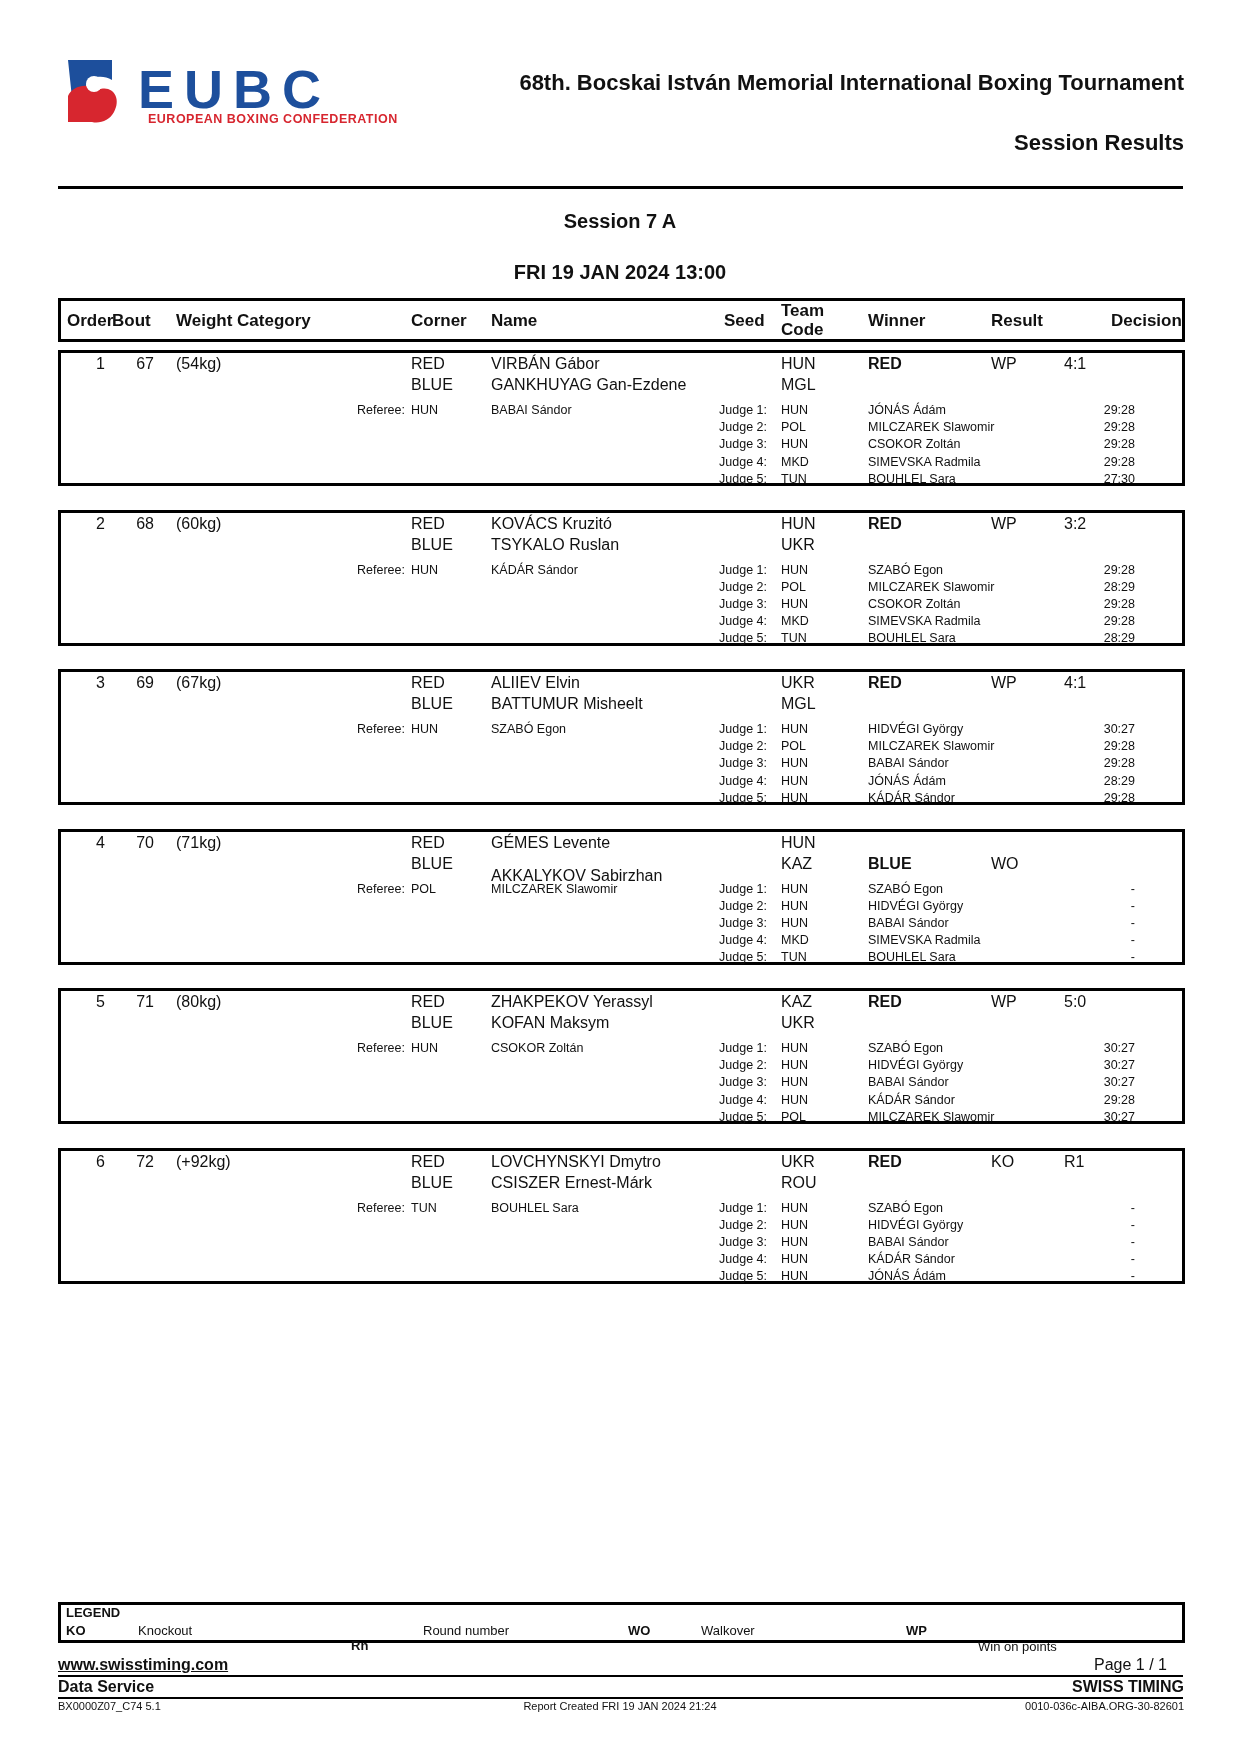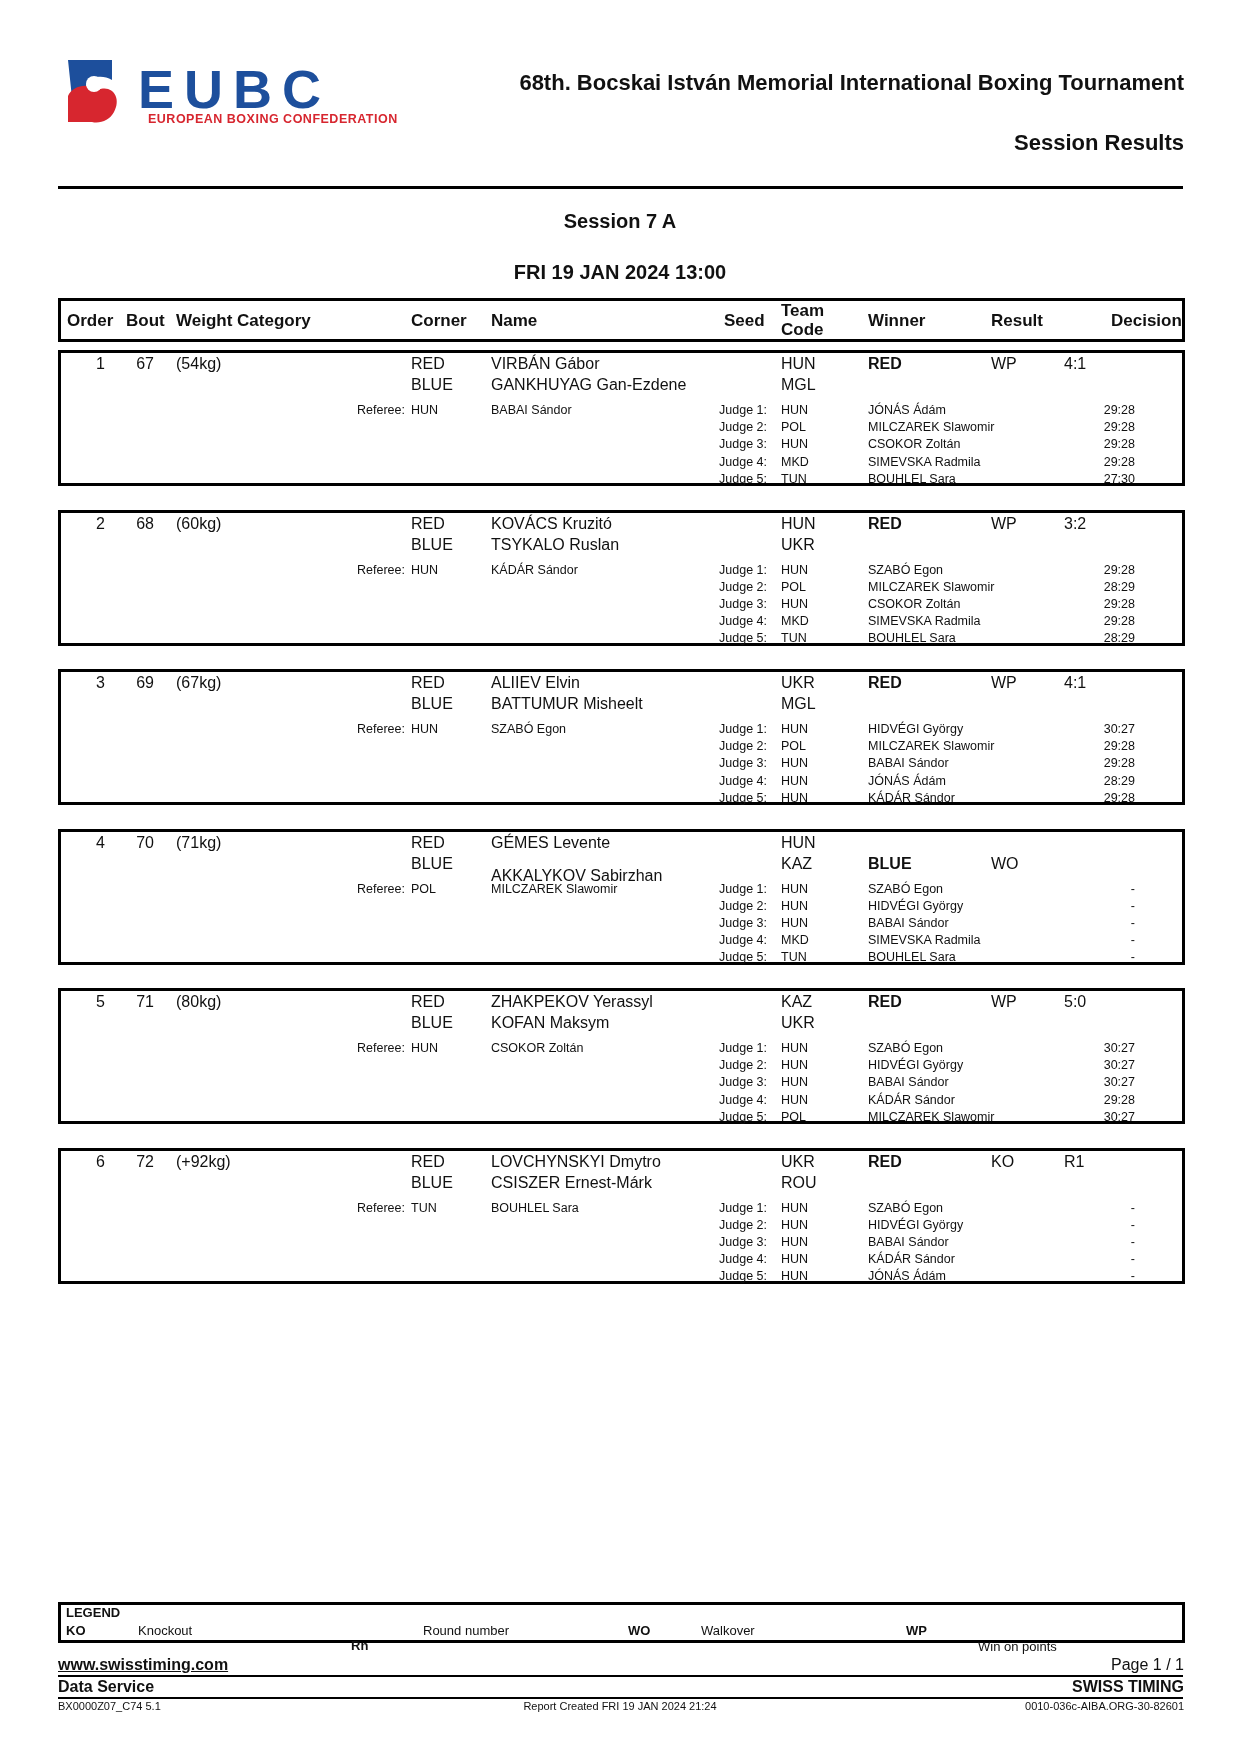--- a/index.html
+++ b/index.html
@@ -36,21 +36,21 @@
 <div class="abs" style="left:148px;top:112px;font-size:12.5px;font-weight:bold;color:#d7262f;letter-spacing:0.5px;">EUROPEAN BOXING CONFEDERATION</div>
 
 <div class="abs title1">68th. Bocskai István Memorial International Boxing Tournament</div>
 <div class="abs title2">Session Results</div>
 <div class="abs hrule" style="top:186px;"></div>
 <div class="abs session">Session 7 A</div>
 <div class="abs date">FRI 19 JAN 2024  13:00</div>
 
 <div class="abs box hdr">
   <span class="hc" style="left:6px;top:10px;">Order</span>
-  <span class="hc" style="left:65px;top:10px;">Bout</span>
+  <span class="hc" style="left:51px;top:10px;">Bout</span>
   <span class="hc" style="left:115px;top:10px;">Weight Category</span>
   <span class="hc" style="left:350px;top:10px;">Corner</span>
   <span class="hc" style="left:430px;top:10px;">Name</span>
   <span class="hc" style="left:663px;top:10px;">Seed</span>
   <span class="hc" style="left:720px;top:0px;">Team</span>
   <span class="hc" style="left:720px;top:19px;">Code</span>
   <span class="hc" style="left:807px;top:10px;">Winner</span>
   <span class="hc" style="left:930px;top:10px;">Result</span>
   <span class="hc" style="left:1050px;top:10px;text-align:right;">Decision</span>
 </div>
@@ -298,20 +298,20 @@
   <span class="s" style="left:77px;top:18px;font-size:13px;">Knockout</span>
   <span class="s b" style="left:290px;top:33px;font-size:13px;">Rn</span>
   <span class="s" style="left:362px;top:18px;font-size:13px;">Round number</span>
   <span class="s b" style="left:567px;top:18px;font-size:13px;">WO</span>
   <span class="s" style="left:640px;top:18px;font-size:13px;">Walkover</span>
   <span class="s b" style="left:845px;top:18px;font-size:13px;">WP</span>
   <span class="s" style="left:917px;top:18px;font-size:13px;margin-top:16px;">Win on points</span>
 </div>
 
 <span class="abs foot" style="left:58px;top:1656px;text-decoration:underline;">www.swisstiming.com</span>
-<span class="abs" style="right:56px;top:1656px;font-size:16px;">Page 1 / 1</span>
+<span class="abs" style="right:73px;top:1656px;font-size:16px;">Page 1 / 1</span>
 <div class="abs hrule" style="top:1675px;height:2px;"></div>
 <span class="abs foot" style="left:58px;top:1678px;">Data Service</span>
 <span class="abs foot" style="right:56px;top:1678px;">SWISS TIMING</span>
 <div class="abs hrule" style="top:1697px;height:2px;"></div>
 <span class="abs" style="left:58px;top:1700px;font-size:11px;">BX0000Z07_C74 5.1</span>
 <span class="abs" style="left:0;width:1240px;text-align:center;top:1700px;font-size:11px;">Report Created  FRI 19 JAN 2024 21:24</span>
 <span class="abs" style="right:56px;top:1700px;font-size:11px;">0010-036c-AIBA.ORG-30-82601</span>
 
 </body></html>

